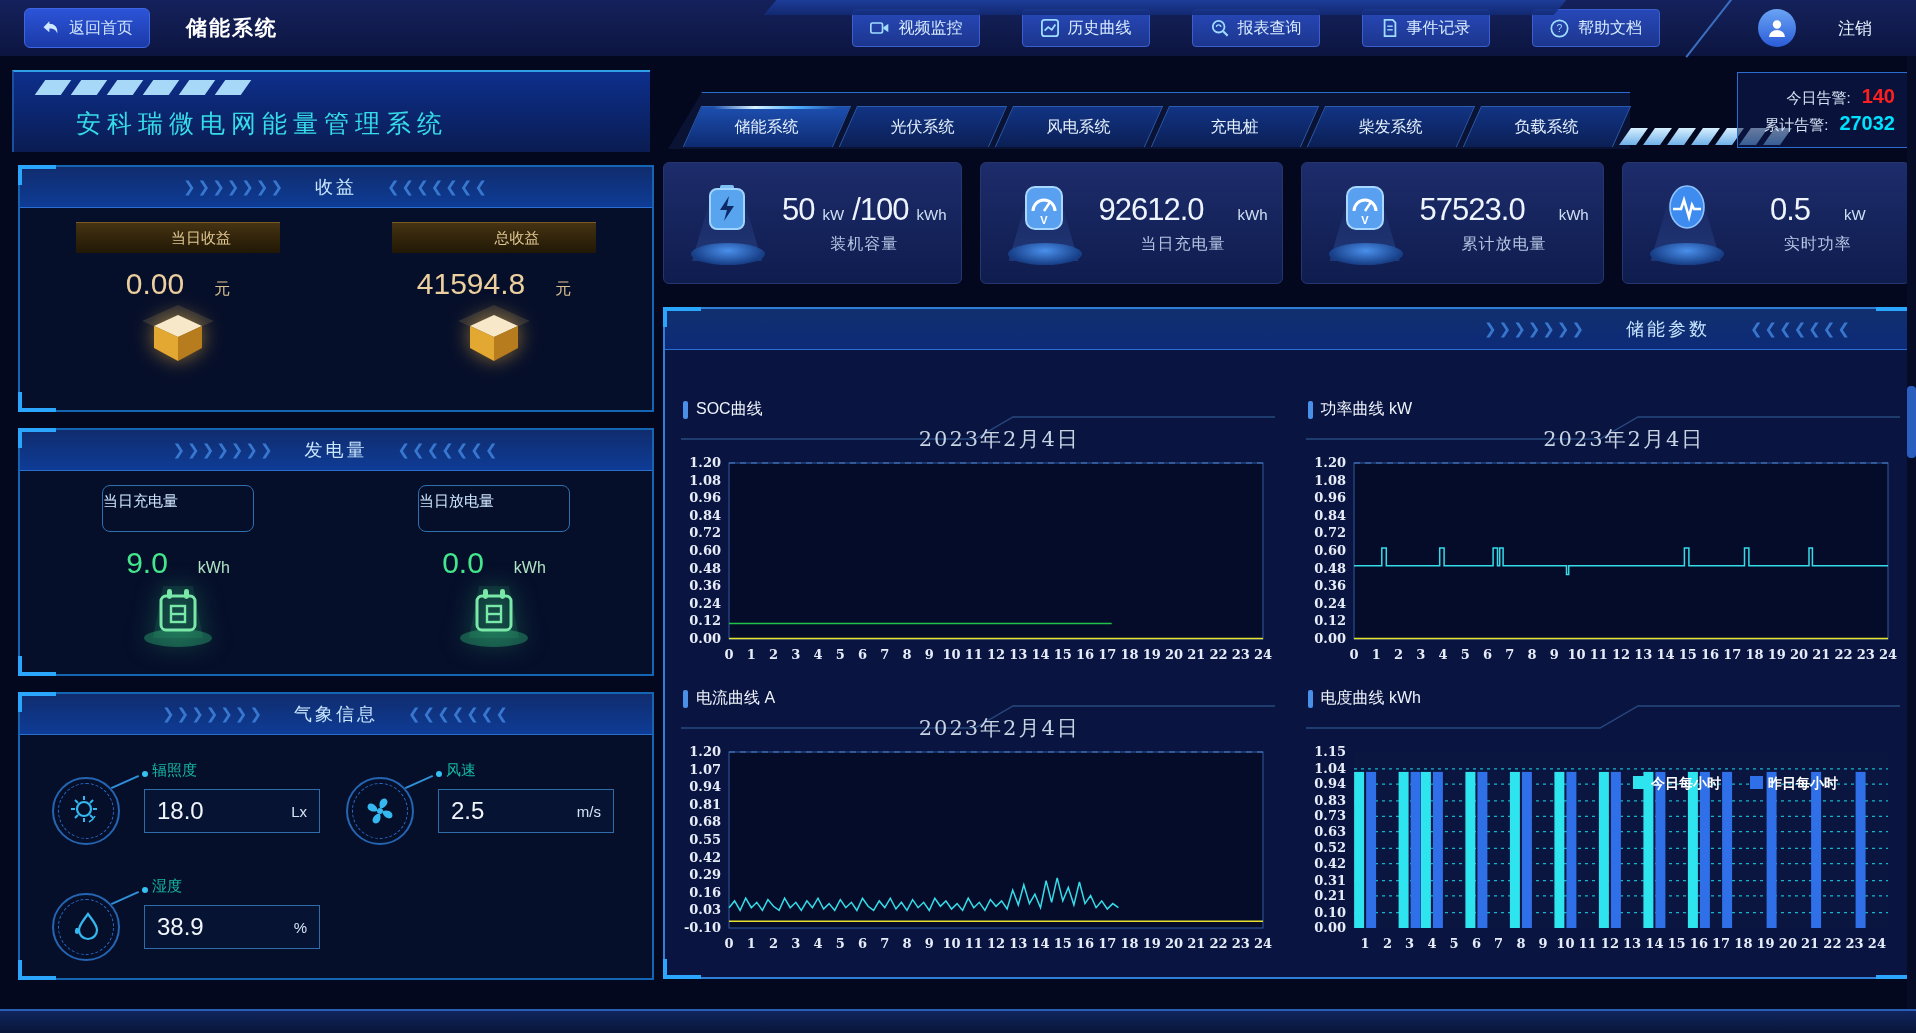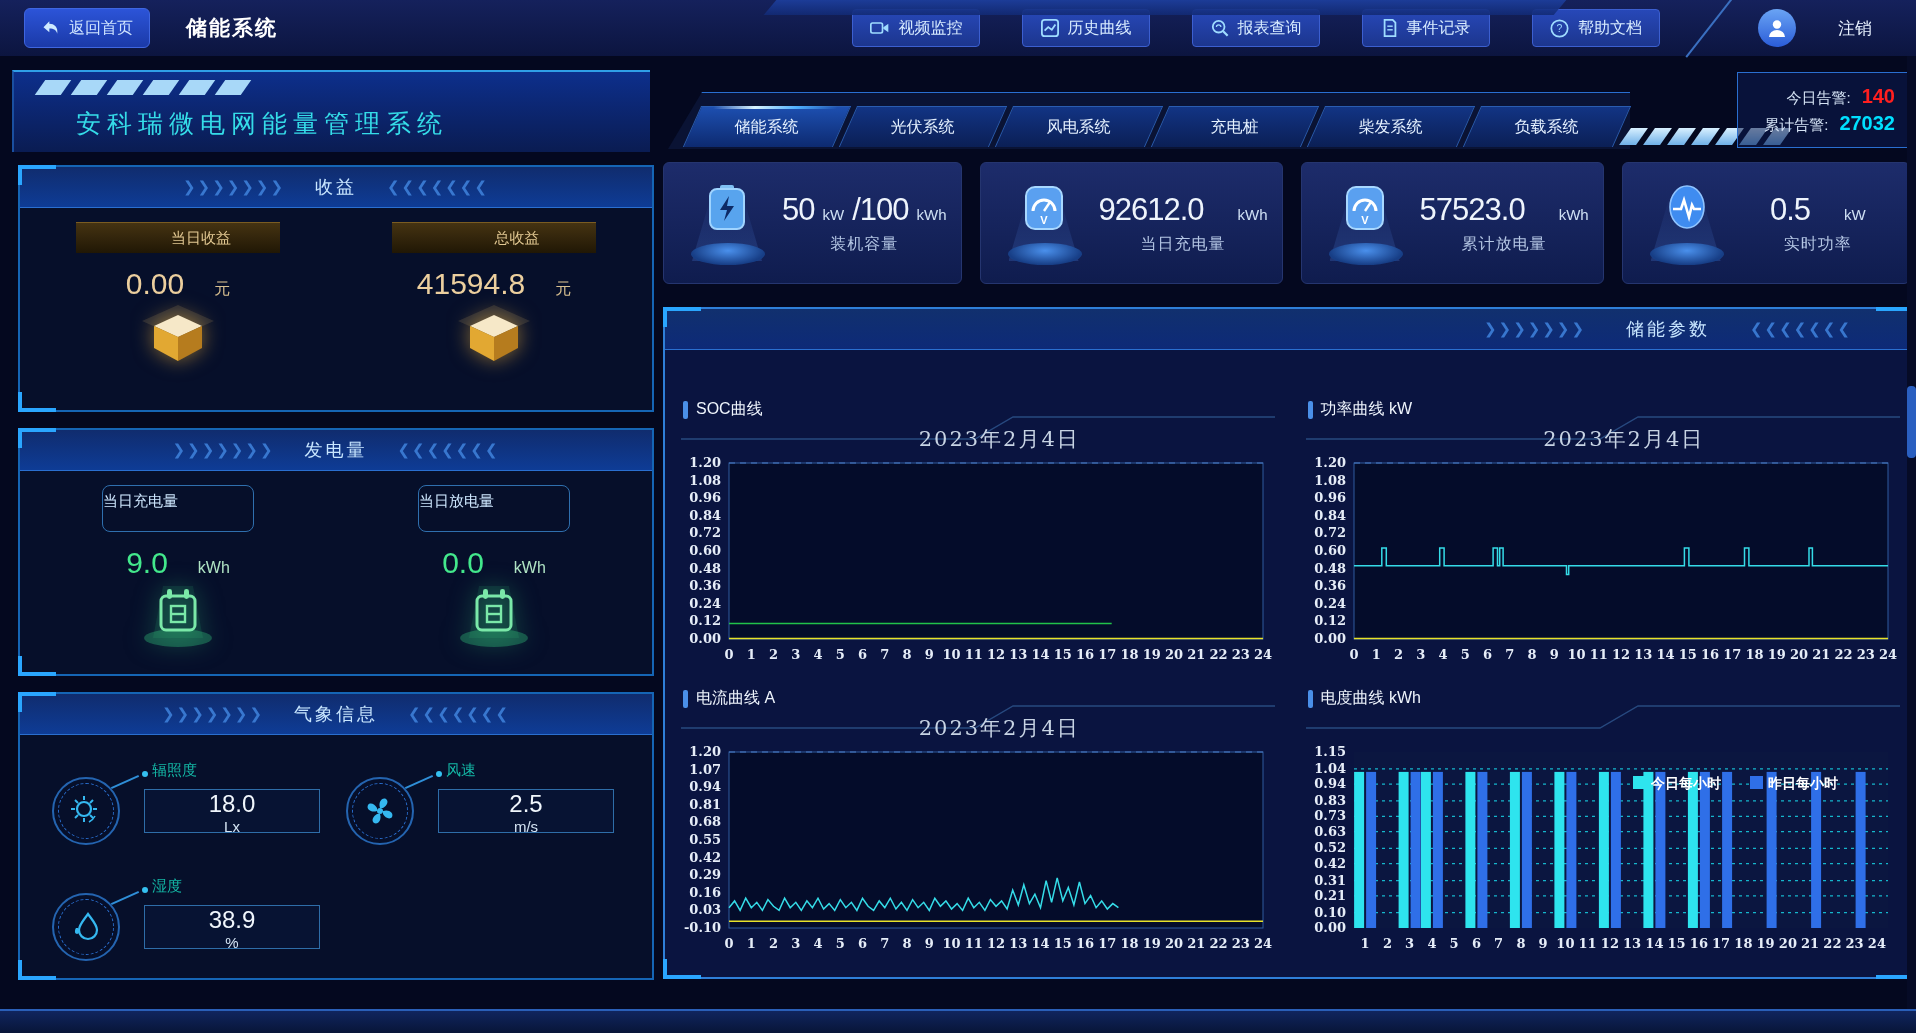--- a/index.html
+++ b/index.html
@@ -100,21 +100,21 @@
   .w-item{position:relative;height:100px;}
   .w-circle{position:absolute;left:8px;top:22px;width:64px;height:64px;border-radius:50%;
             border:2px solid #2464b0;display:flex;align-items:center;justify-content:center;}
   .w-circle::before{content:"";position:absolute;inset:4px;border:1px dashed #2a6fd0;border-radius:50%;}
   .w-conn{position:absolute;left:66px;top:14px;width:34px;height:18px;}
   .w-conn .ln{position:absolute;left:0;top:12px;width:30px;height:2px;background:#2f8fd8;transform:rotate(-24deg);}
   .w-conn .dot{position:absolute;right:-4px;top:2px;width:6px;height:6px;border-radius:50%;background:#35c0f0;}
   .w-label{position:absolute;left:108px;top:6px;font-size:15px;color:#14b8a6;}
   .w-valbox{position:absolute;left:100px;top:34px;width:176px;height:44px;border:1px solid #2e6da8;
             background:rgba(8,24,60,.5);display:flex;align-items:center;justify-content:space-between;
-            padding:0 12px;box-sizing:border-box;flex-direction:column;}
+            padding:0 12px;box-sizing:border-box;}
   .w-val{font-size:24px;color:#f0f6fc;}
   .w-unit{font-size:15px;color:#d4e4f4;}
   
   .p-main{left:663px;top:307px;width:1247px;height:668px;border-color:#2f7fd8;background:#0a1440;}
   .p-main .panel-head{justify-content:flex-end;gap:40px;padding-right:60px;background:linear-gradient(180deg,#11306e,#0d2a78);}
   .tab-row{height:36px;background:#101f55;display:flex;gap:2px;}
   .p-tab{width:133px;text-align:center;line-height:36px;font-size:15px;color:#eef6ff;background:#2c4f9e;cursor:pointer;}
   .p-tab.active{background:#2aa2b6;}
   .charts-grid{position:absolute;left:8px;top:84px;width:1231px;height:578px;display:grid;
                grid-template-columns:1fr 1fr;grid-template-rows:1fr 1fr;column-gap:18px;}

